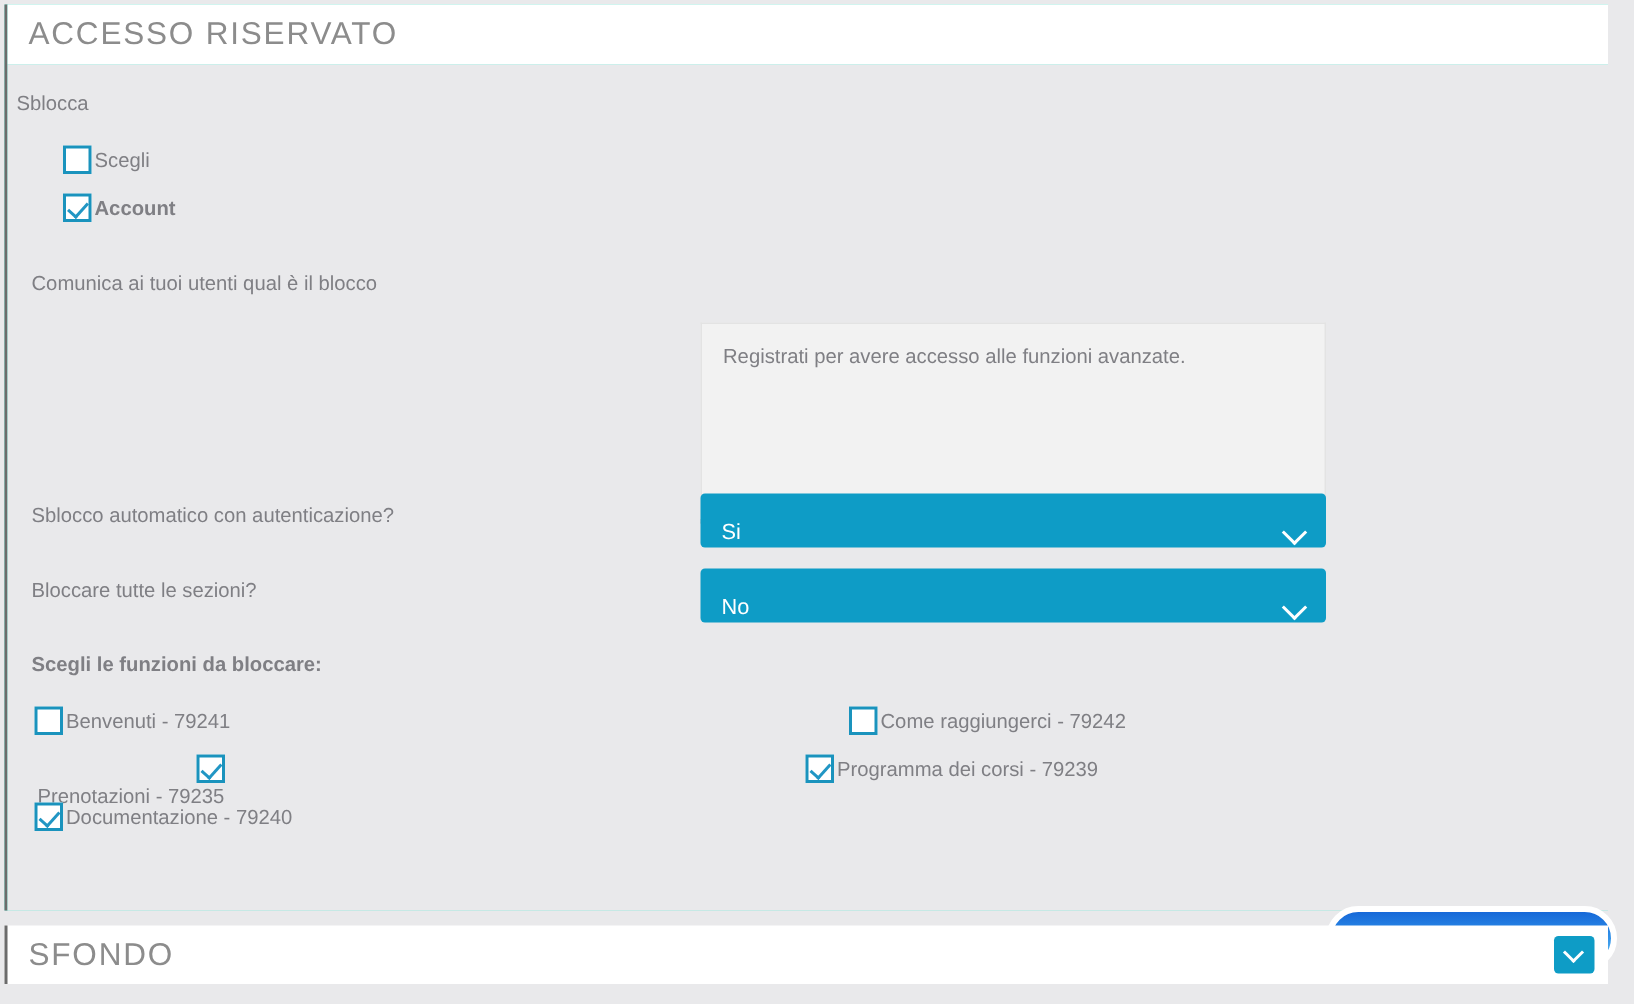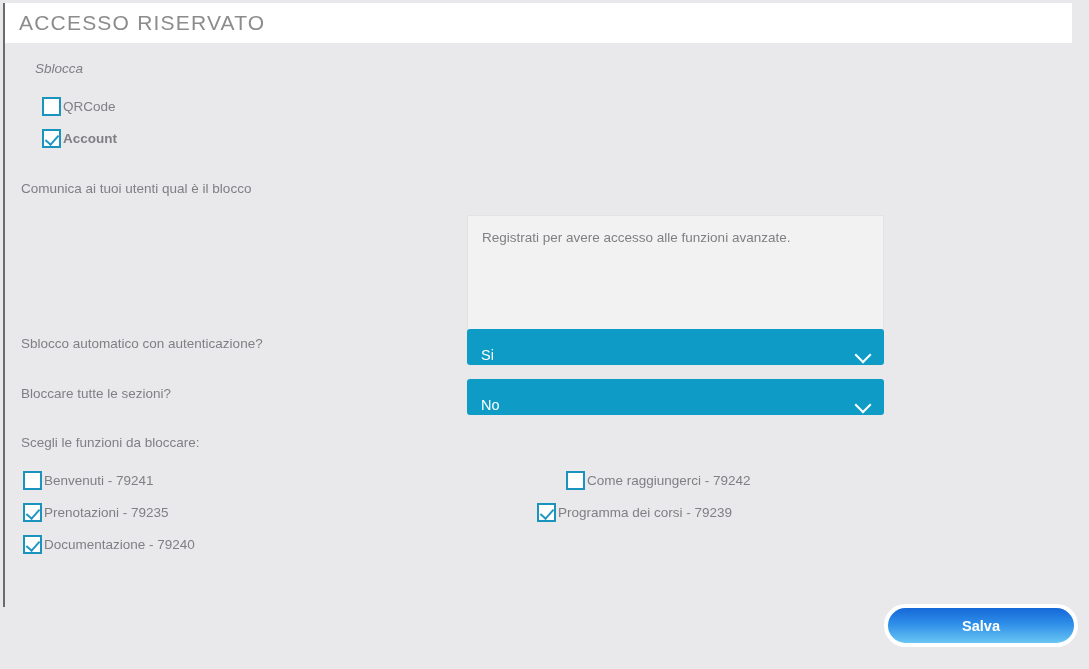--- a/index.html
+++ b/index.html
@@ -209,25 +209,25 @@
 <div id="root">
 
   <section class="panel" id="panel-accesso">
 
     <div class="panel-header">
       <span class="panel-title">ACCESSO RISERVATO</span>
     </div>
 
     <div class="panel-body">
 
-      <span class="field-label" style="left:30px; top:18px;font-style:italic;">Sblocca</span>
+      <span class="field-label" style="left:6px; top:18px;">Sblocca</span>
 
       <div class="cb-row" style="left:37px; top:54px;">
         <span class="cb-box"></span>
-        <span class="cb-label">QRCode</span>
+        <span class="cb-label">Scegli</span>
       </div>
 
       <div class="cb-row" style="left:37px; top:86px;font-weight:bold;">
         <span class="cb-box checked"></span>
         <span class="cb-label">Account</span>
       </div>
 
       <span class="field-label" style="left:16px; top:138px;">Comunica ai tuoi utenti qual è il blocco</span>
 
       <div class="ta-wrap">
@@ -243,27 +243,27 @@
         <span class="select-value">Si</span>
         <span class="chev"></span>
       </div>
 
       <span class="field-label" style="left:16px; top:343px;">Bloccare tutte le sezioni?</span>
       <div class="select" style="top:336px;">
         <span class="select-value">No</span>
         <span class="chev"></span>
       </div>
 
-      <span class="field-label" style="left:16px; top:392px;">Scegli le funzioni da bloccare:</span>
+      <span class="field-label" style="left:16px; top:392px;font-weight:bold;">Scegli le funzioni da bloccare:</span>
 
       <div class="cb-row" style="left:18px; top:428px;">
         <span class="cb-box"></span>
         <span class="cb-label">Benvenuti - 79241</span>
       </div>
-      <div class="cb-row" style="left:18px; top:460px;">
+      <div class="cb-row" style="left:18px; top:460px;flex-direction:column;">
         <span class="cb-box checked"></span>
         <span class="cb-label">Prenotazioni - 79235</span>
       </div>
       <div class="cb-row" style="left:18px; top:492px;">
         <span class="cb-box checked"></span>
         <span class="cb-label">Documentazione - 79240</span>
       </div>
 
       <div class="cb-row" style="left:532px; top:428px;padding-left:29px;">
         <span class="cb-box"></span>
@@ -274,14 +274,20 @@
         <span class="cb-label">Programma dei corsi - 79239</span>
       </div>
 
       <div class="salva-btn">
         <span class="salva-label">Salva</span>
       </div>
 
     </div>
   </section>
 
+  <section class="panel" id="panel-sfondo">
+    <span class="panel-title">SFONDO</span>
+    <div class="expand-btn">
+      <span class="chev"></span>
+    </div>
+  </section>
 
 </div>
 
 </body></html>

